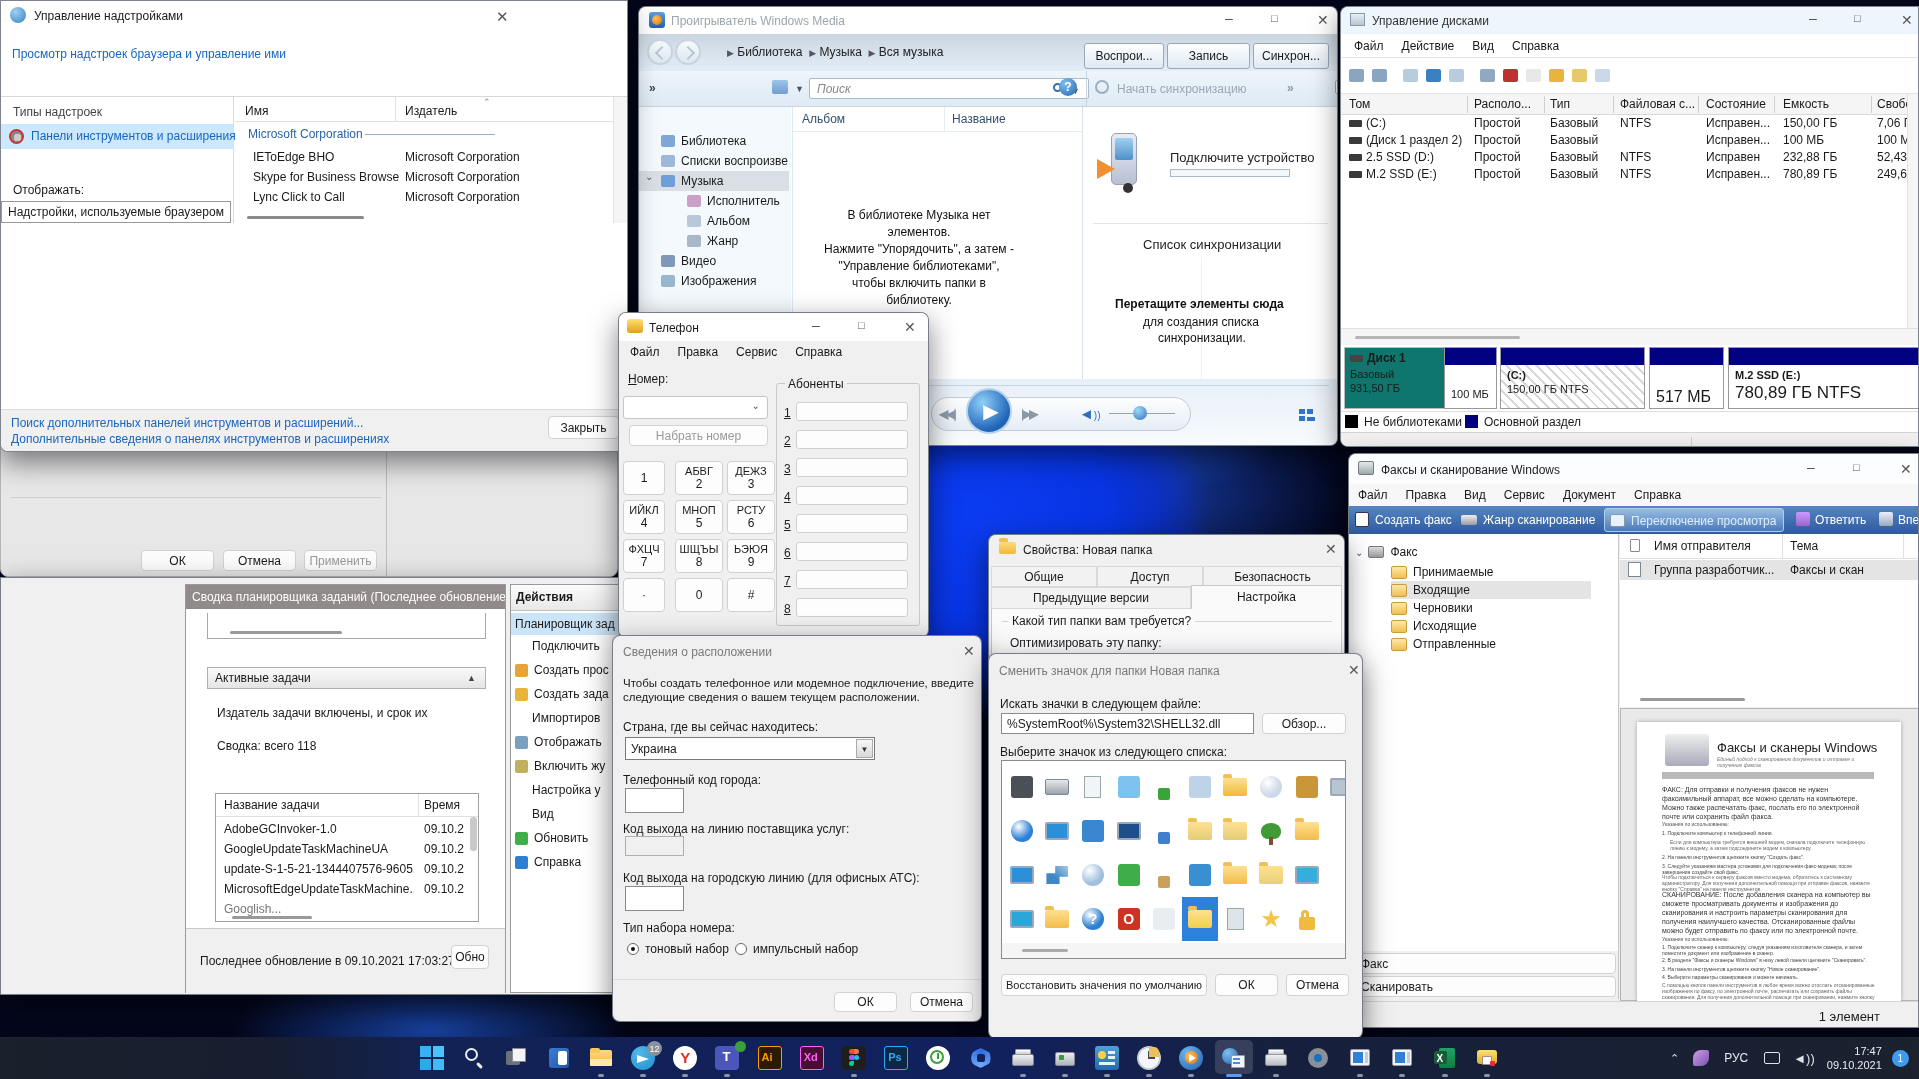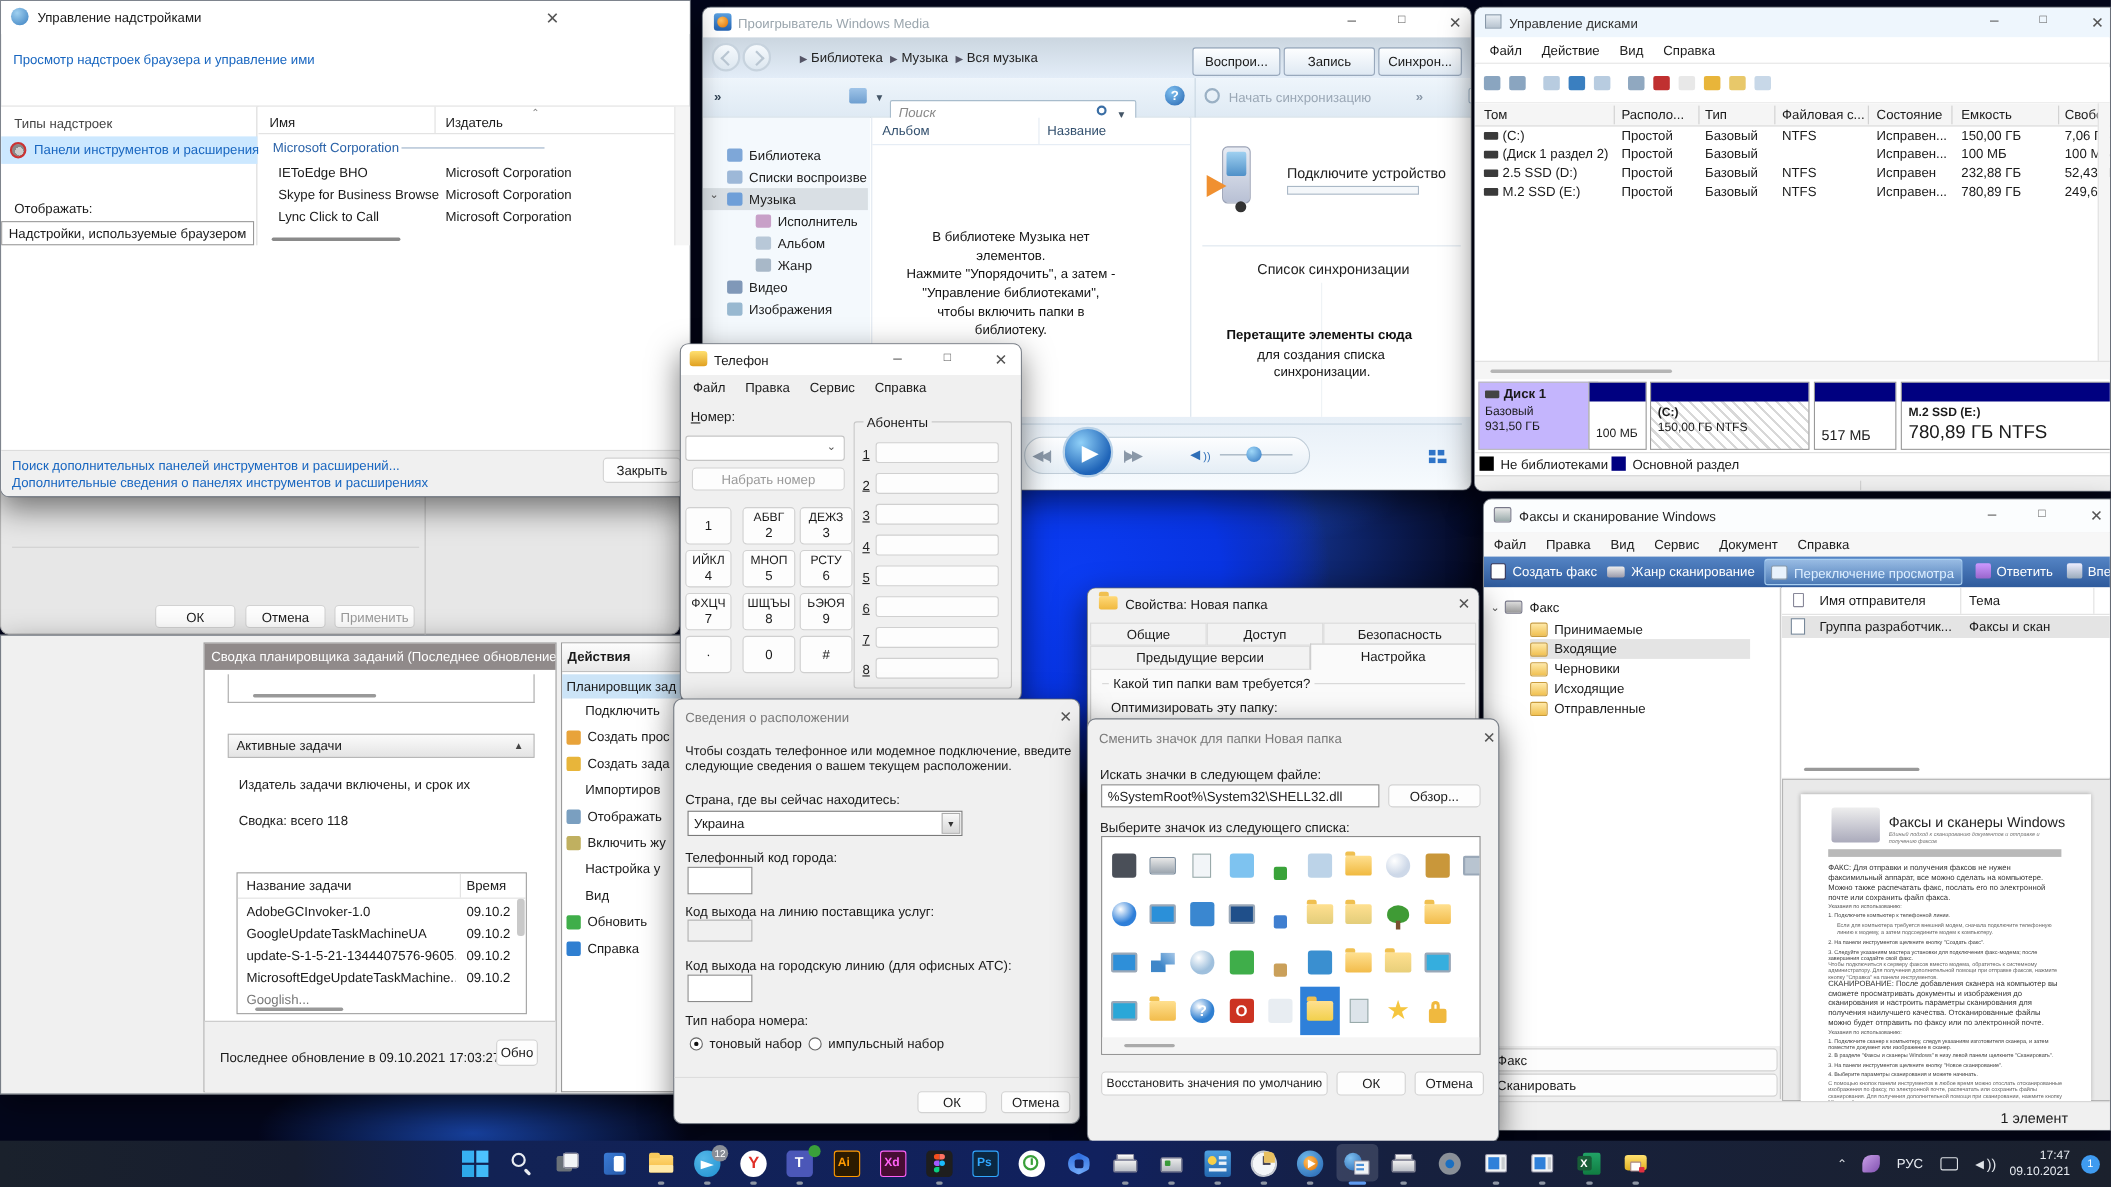--- a/index.html
+++ b/index.html
@@ -163,21 +163,21 @@
           <span>Запись</span>
         </div>
     <div class="tab" style="left:614px;width:76px">
           <span>Синхрон...</span>
         </div>
   </div>
   <div class="abs" style="left:0;top:64px;width:698px;height:36px;background:linear-gradient(#eef5fb,#dfeaf4);border-bottom:1px solid #c8d6e2">
     <span style="position:absolute;left:10px;top:10px;color:#345;font-weight:bold">»</span>
     <span style="position:absolute;left:133px;top:9px;width:16px;height:14px;background:linear-gradient(#9fc4e8,#6f9fd0);border-radius:2px"></span>
     <span style="position:absolute;left:156px;top:13px;color:#456;font-size:9px">▼</span>
-    <div class="abs" style="left:170px;top:20px;width:224px;height:21px;background:#fff;border:1px solid #a8bccc;border-radius:2px">
+    <div class="abs" style="left:170px;top:7px;width:280px;height:21px;background:#fff;border:1px solid #a8bccc;border-radius:2px">
       <span style="position:absolute;left:7px;top:3px;font-style:italic;color:#888">Поиск</span>
       <span style="position:absolute;right:26px;top:4px;width:9px;height:9px;border:2px solid #3a6ea5;border-radius:50%"></span>
       <span style="position:absolute;right:8px;top:7px;color:#456;font-size:9px">▼</span>
     </div>
     <div style="position:absolute;left:420px;top:7px;width:18px;height:18px;border-radius:50%;background:radial-gradient(circle at 35% 30%,#7fc0f0,#2565b0);color:#fff;font-size:12px;font-weight:bold;text-align:center;line-height:18px">?</div>
     <div class="abs" style="left:447px;top:0;width:251px;height:36px;border-left:1px solid #c8d6e2">
       <span style="position:absolute;left:8px;top:9px;width:14px;height:14px;border:2px solid #9ab0c4;border-radius:50%"></span>
       <span class="caption" style="left:30px;top:11px;color:#9aa7b5">Начать синхронизацию</span>
       <span style="position:absolute;left:200px;top:10px;color:#8a98a8;font-weight:bold">»</span>
       <span style="position:absolute;left:248px;top:9px;width:16px;height:14px;background:#fff;border:1px solid #9ab0c4;border-radius:2px"></span>
@@ -352,38 +352,38 @@
           <div class="caption" style="left: 365px; top: 1px;">Исправен...</div>
           <div class="caption" style="left: 442px; top: 1px;">780,89 ГБ</div>
           <div class="caption" style="left: 536px; top: 1px;">249,66</div>
         </div>
         <div class="abs" style="left: 566px; top: 0px; width: 13px; height: 240px; background: rgb(245, 245, 245); border-left: 1px solid rgb(224, 224, 224);"></div>
       </div>
   <div class="abs" style="left:0;top:321px;width:579px;height:17px;background:#f5f5f5;border-top:1px solid #e0e0e0">
         <div class="tinybar" style="left:14px;top:7px;width:165px;background:#b5b5b5"></div>
       </div>
   <div class="abs" style="left:0;top:338px;width:579px;height:66px;background:#fff" id="diskgraph">
-    <div class="abs" style="left:3px;top:2px;width:109px;height:62px;border:1px solid #bbb;background:#c4b5fd">
+    <div class="abs" style="left:3px;top:2px;width:109px;height:62px;border:1px solid #bbb;background:#0f766e">
       <span style="position:absolute;left:5px;top:7px;width:13px;height:7px;background:#444;border-radius:1px"></span>
       <b class="caption" style="left:22px;top:3px;font-size:12px">Диск 1</b>
       <span class="caption" style="left:5px;top:20px;font-size:11px">Базовый</span>
       <span class="caption" style="left:5px;top:34px;font-size:11px">931,50 ГБ</span>
     </div>
   <div class="abs" style="left: 103px; top: 2px; width: 53px; height: 62px; border: 1px solid rgb(153, 153, 153); background: rgb(255, 255, 255);">
           <div class="abs" style="left: 0px; top: 0px; width: 51px; height: 17px; background: rgb(0, 0, 128);"></div>
           <div class="caption" style="left: 6px; top: 40px; font-size: 11px; max-width: 45px; overflow: hidden; white-space: nowrap;">100 МБ</div>
         </div>
         <div class="abs" style="left: 159px; top: 2px; width: 145px; height: 62px; border: 1px solid rgb(153, 153, 153); background: repeating-linear-gradient(45deg, rgb(255, 255, 255) 0px, rgb(255, 255, 255) 5px, rgb(216, 216, 216) 5px, rgb(216, 216, 216) 7px);">
           <div class="abs" style="left: 0px; top: 0px; width: 143px; height: 17px; background: rgb(0, 0, 128);"></div>
           <div class="caption" style="left: 6px; top: 21px; font-weight: bold; font-size: 11px;">(C:)</div>
           <div class="caption" style="left: 6px; top: 35px; font-size: 11px; max-width: 137px; overflow: hidden; white-space: nowrap;">150,00 ГБ NTFS</div>
         </div>
         <div class="abs" style="left: 308px; top: 2px; width: 75px; height: 62px; border: 1px solid rgb(153, 153, 153); background: rgb(255, 255, 255);">
           <div class="abs" style="left: 0px; top: 0px; width: 73px; height: 17px; background: rgb(0, 0, 128);"></div>
-          <div class="caption" style="left: 6px; top: 40px; font-size: 13px; max-width: 67px; overflow: hidden; white-space: nowrap;">517 МБ</div>
+          <div class="caption" style="left: 6px; top: 40px; font-size: 16px; max-width: 67px; overflow: hidden; white-space: nowrap;">517 МБ</div>
         </div>
         <div class="abs" style="left: 387px; top: 2px; width: 192px; height: 62px; border: 1px solid rgb(153, 153, 153); background: rgb(255, 255, 255);">
           <div class="abs" style="left: 0px; top: 0px; width: 190px; height: 17px; background: rgb(0, 0, 128);"></div>
           <div class="caption" style="left: 6px; top: 21px; font-weight: bold; font-size: 11px;">M.2 SSD  (E:)</div>
           <div class="caption" style="left: 6px; top: 35px; font-size: 17px; max-width: 184px; overflow: hidden; white-space: nowrap;">780,89 ГБ NTFS</div>
         </div>
       </div>
   <div class="abs" style="left:0;top:404px;width:579px;height:21px;background:#fff;border-top:1px solid #ddd">
     <span style="position:absolute;left:4px;top:3px;width:13px;height:13px;background:#000"></span>
     <span class="caption" style="left:23px;top:3px">Не библиотеками</span>

